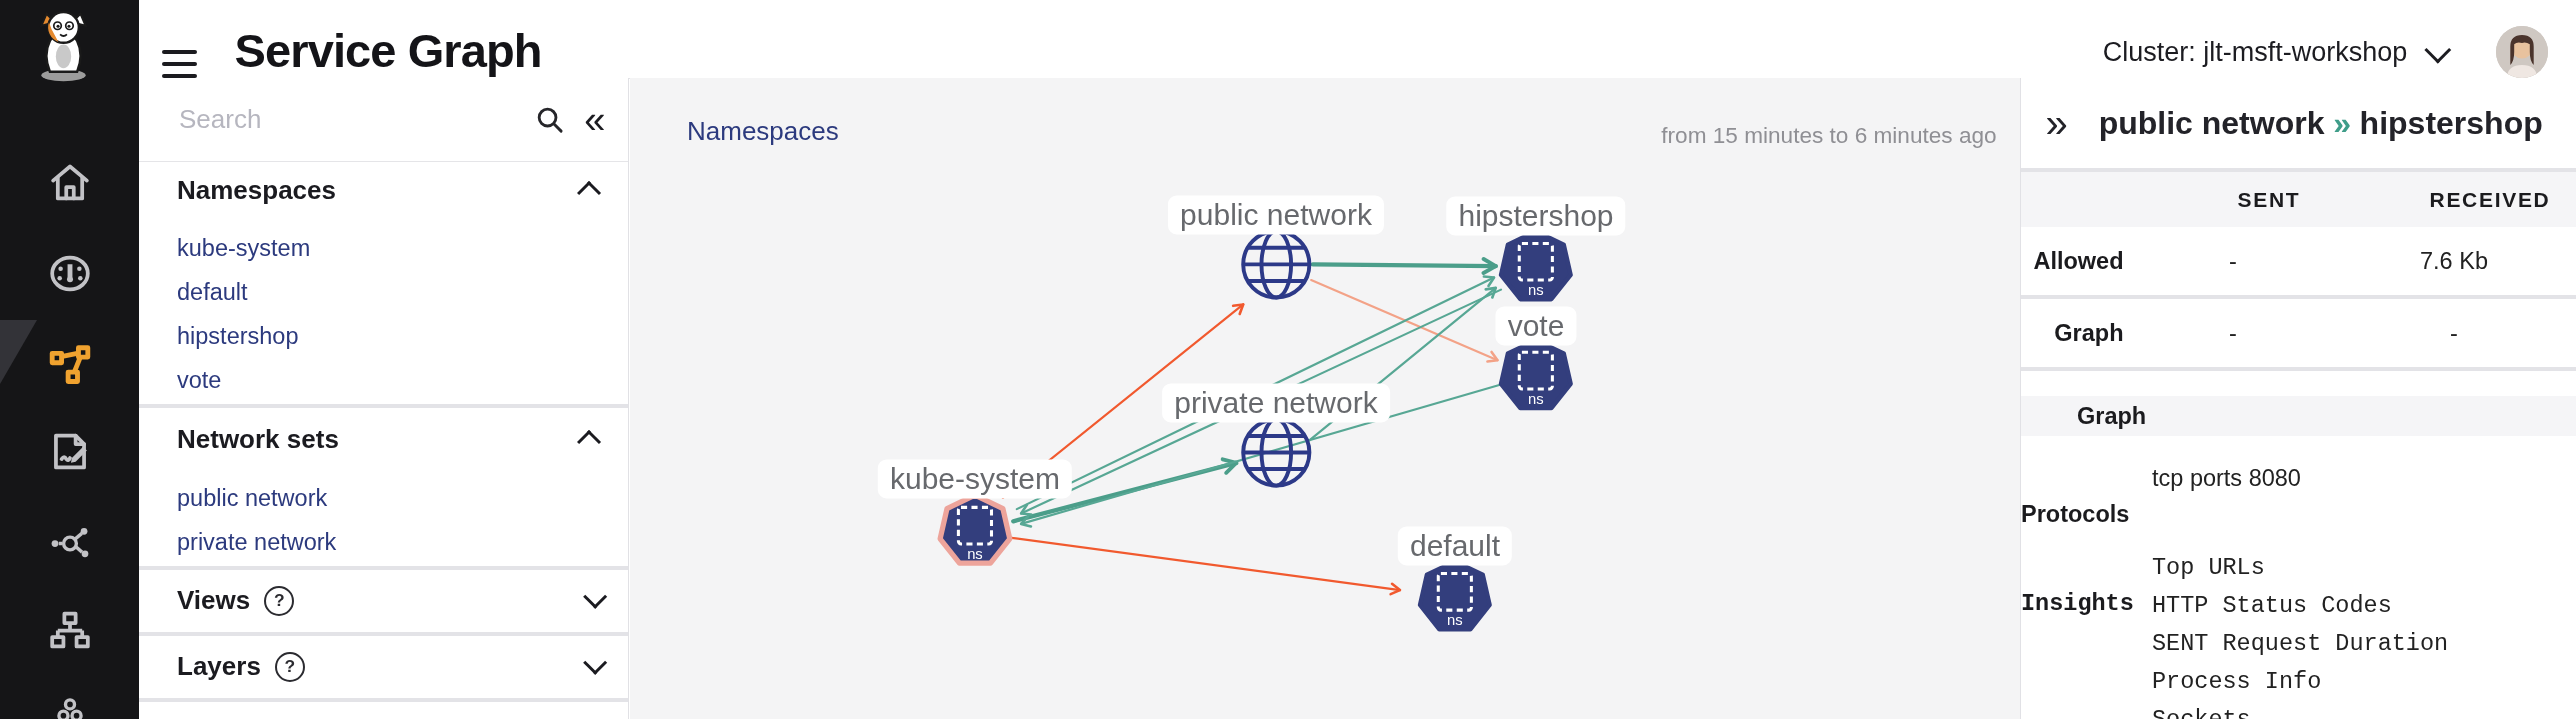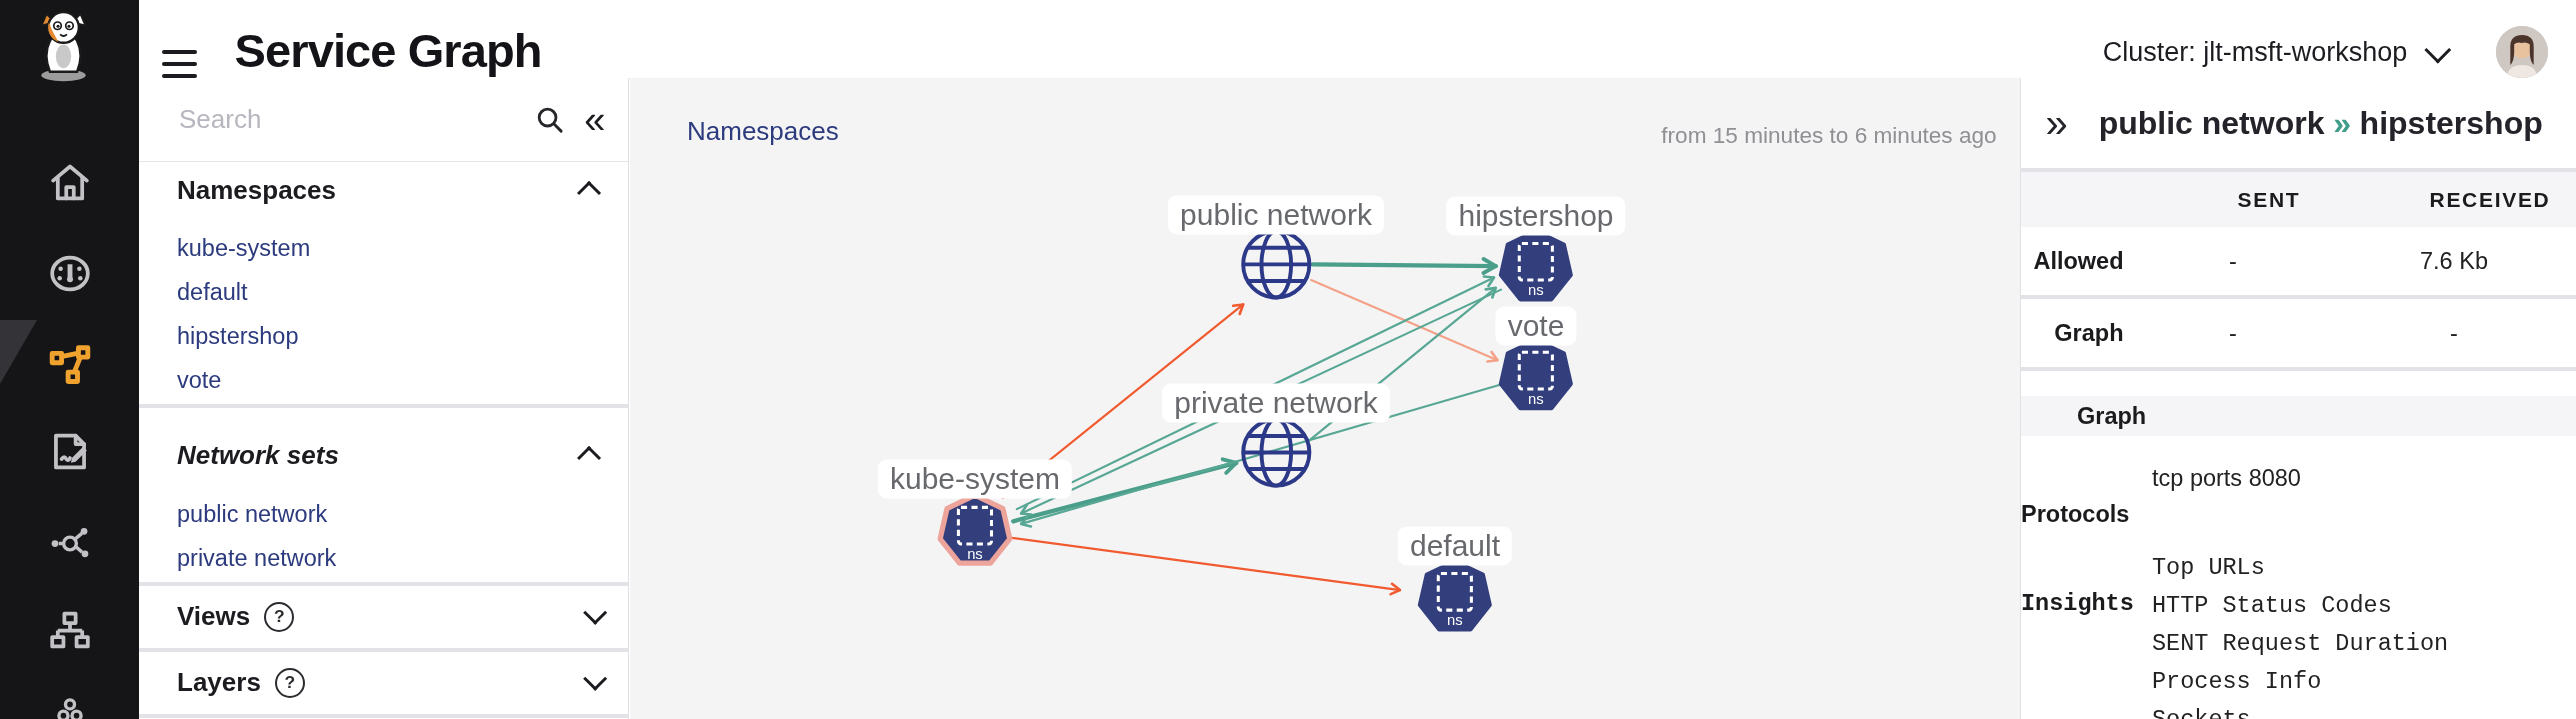--- a/index.html
+++ b/index.html
@@ -201,21 +201,21 @@
             <span class="chevron up"></span>
           </div>
           <div class="lp-items">
             <div class="lp-item">kube-system</div>
             <div class="lp-item">default</div>
             <div class="lp-item">hipstershop</div>
             <div class="lp-item">vote</div>
           </div>
         </div>
         <div class="lp-section">
-          <div class="lp-head" style="height: 56px; padding-top: 19px; font-style: italic;">
+          <div class="lp-head" style="height: 56px; padding-top: 3px;">
             <span class="lbl">Network sets</span>
             <span class="spacer"></span>
             <span class="chevron up"></span>
           </div>
           <div class="lp-items">
             <div class="lp-item">public network</div>
             <div class="lp-item">private network</div>
           </div>
         </div>
         <div class="lp-section">

